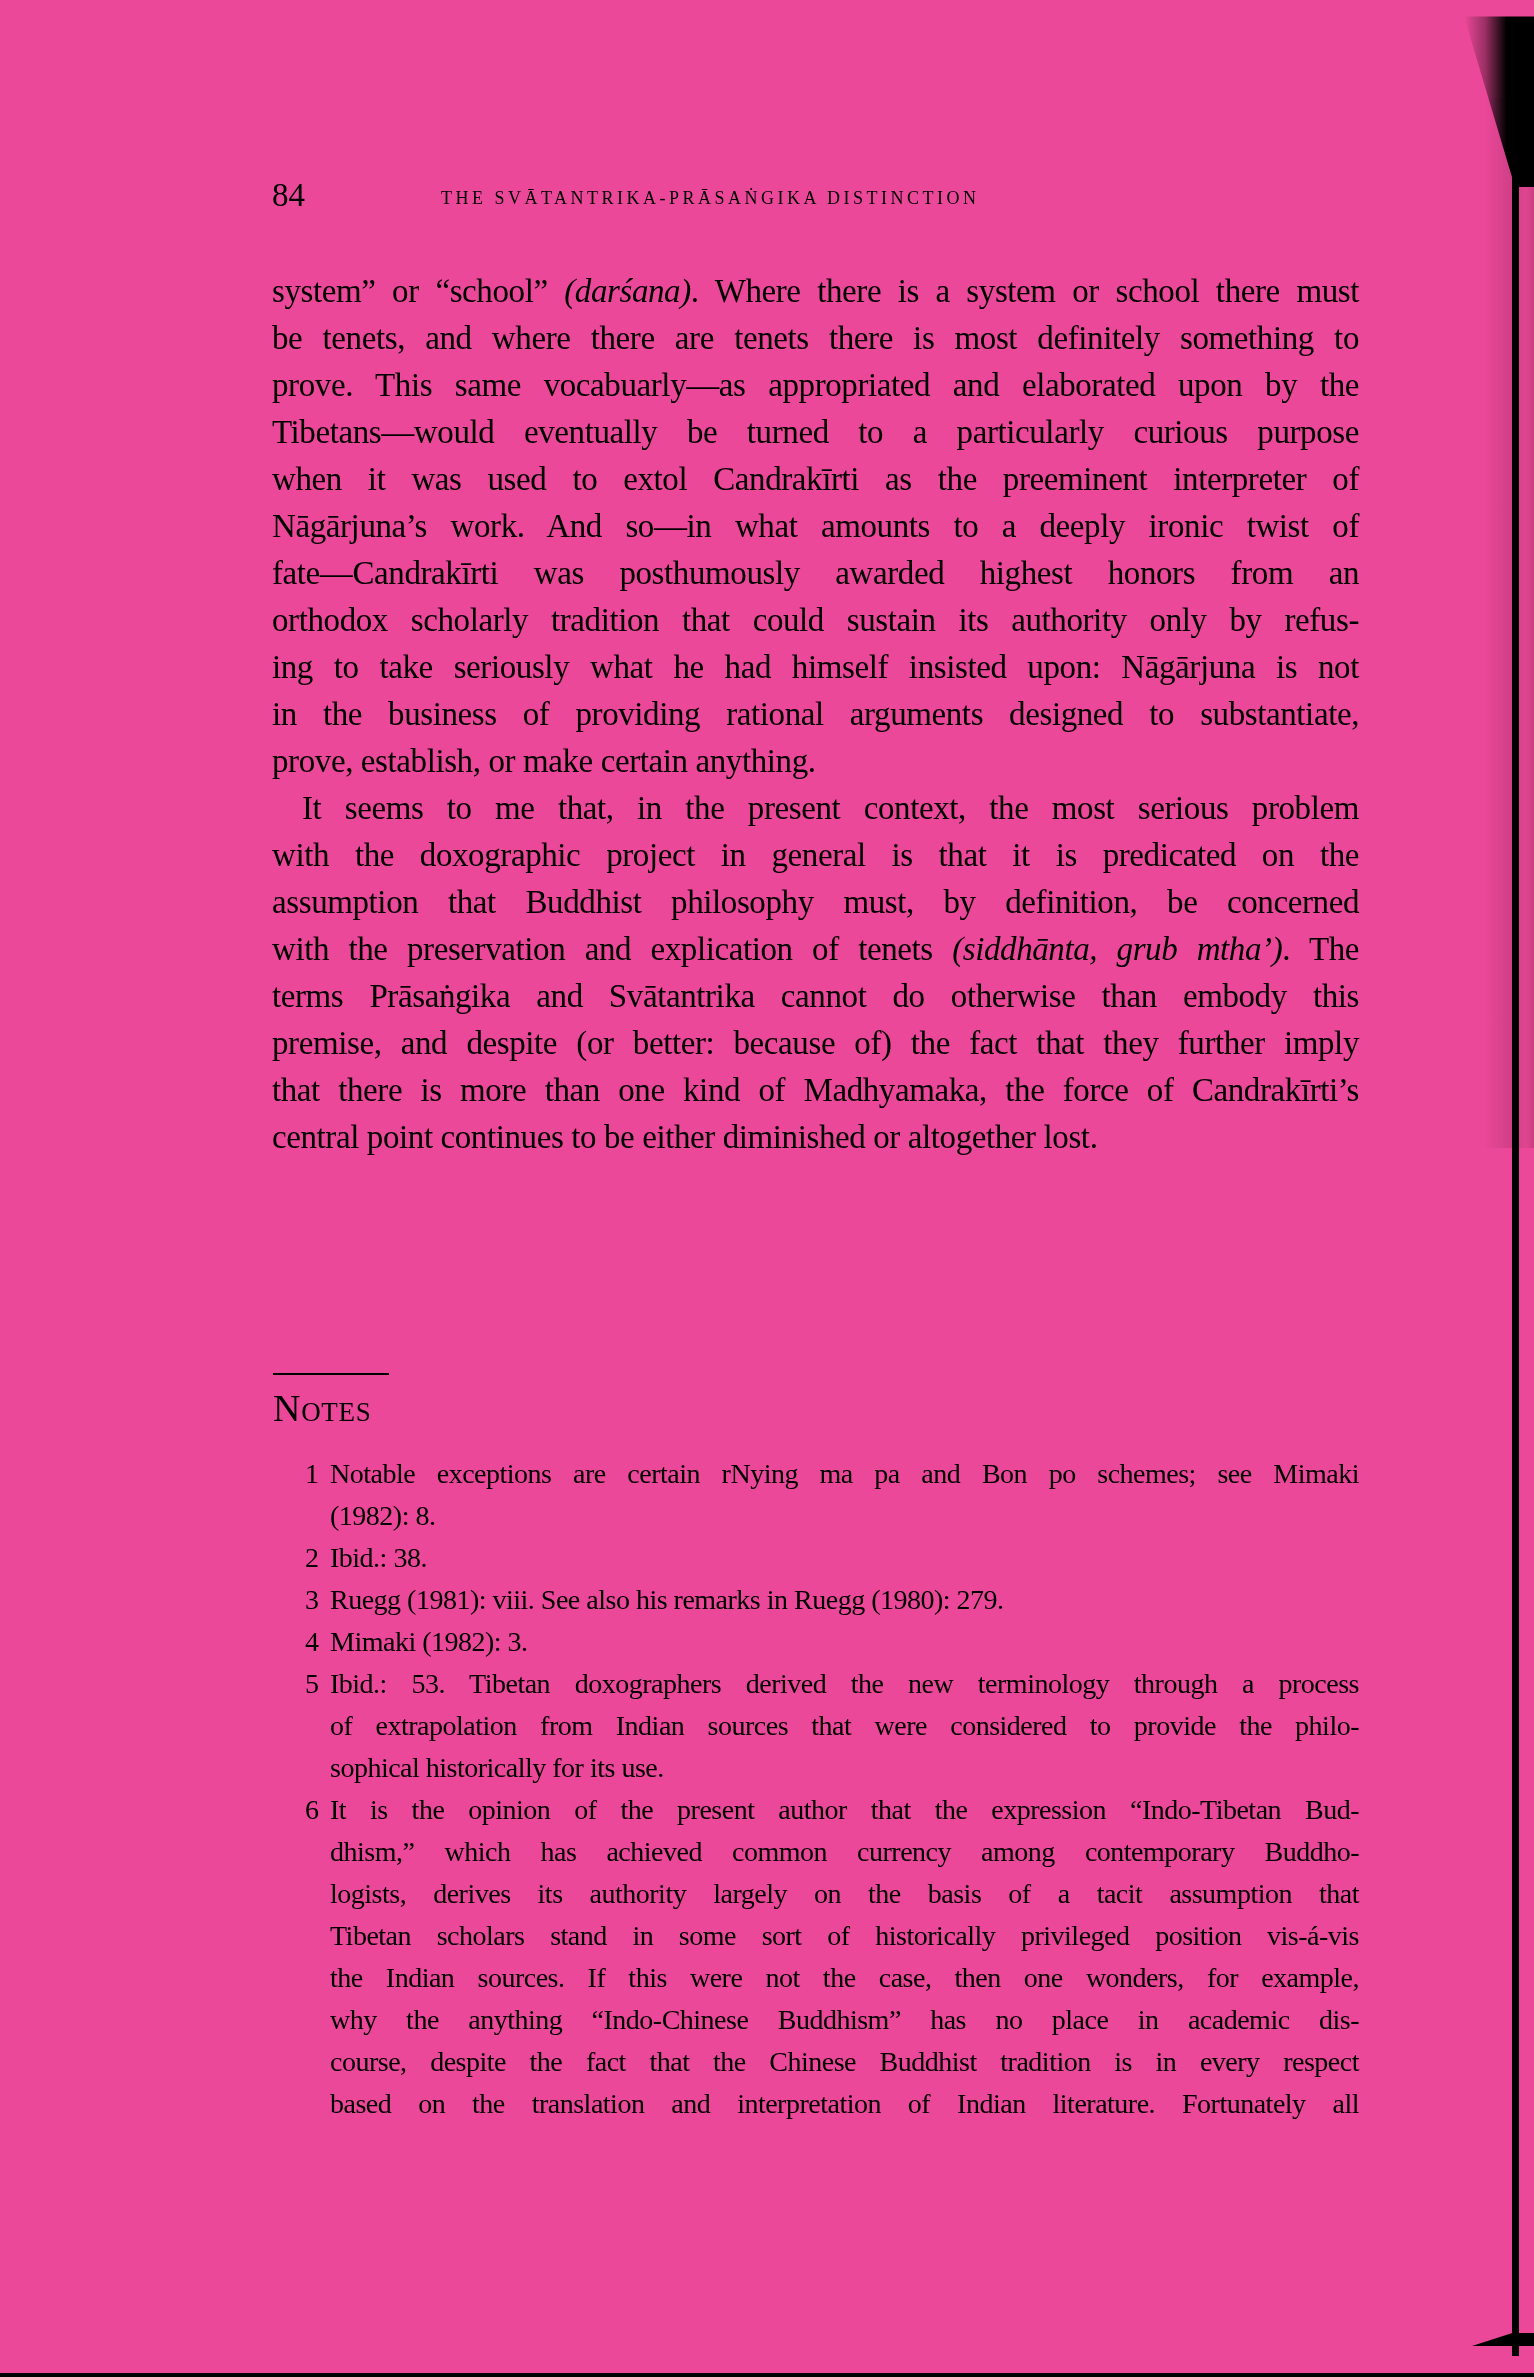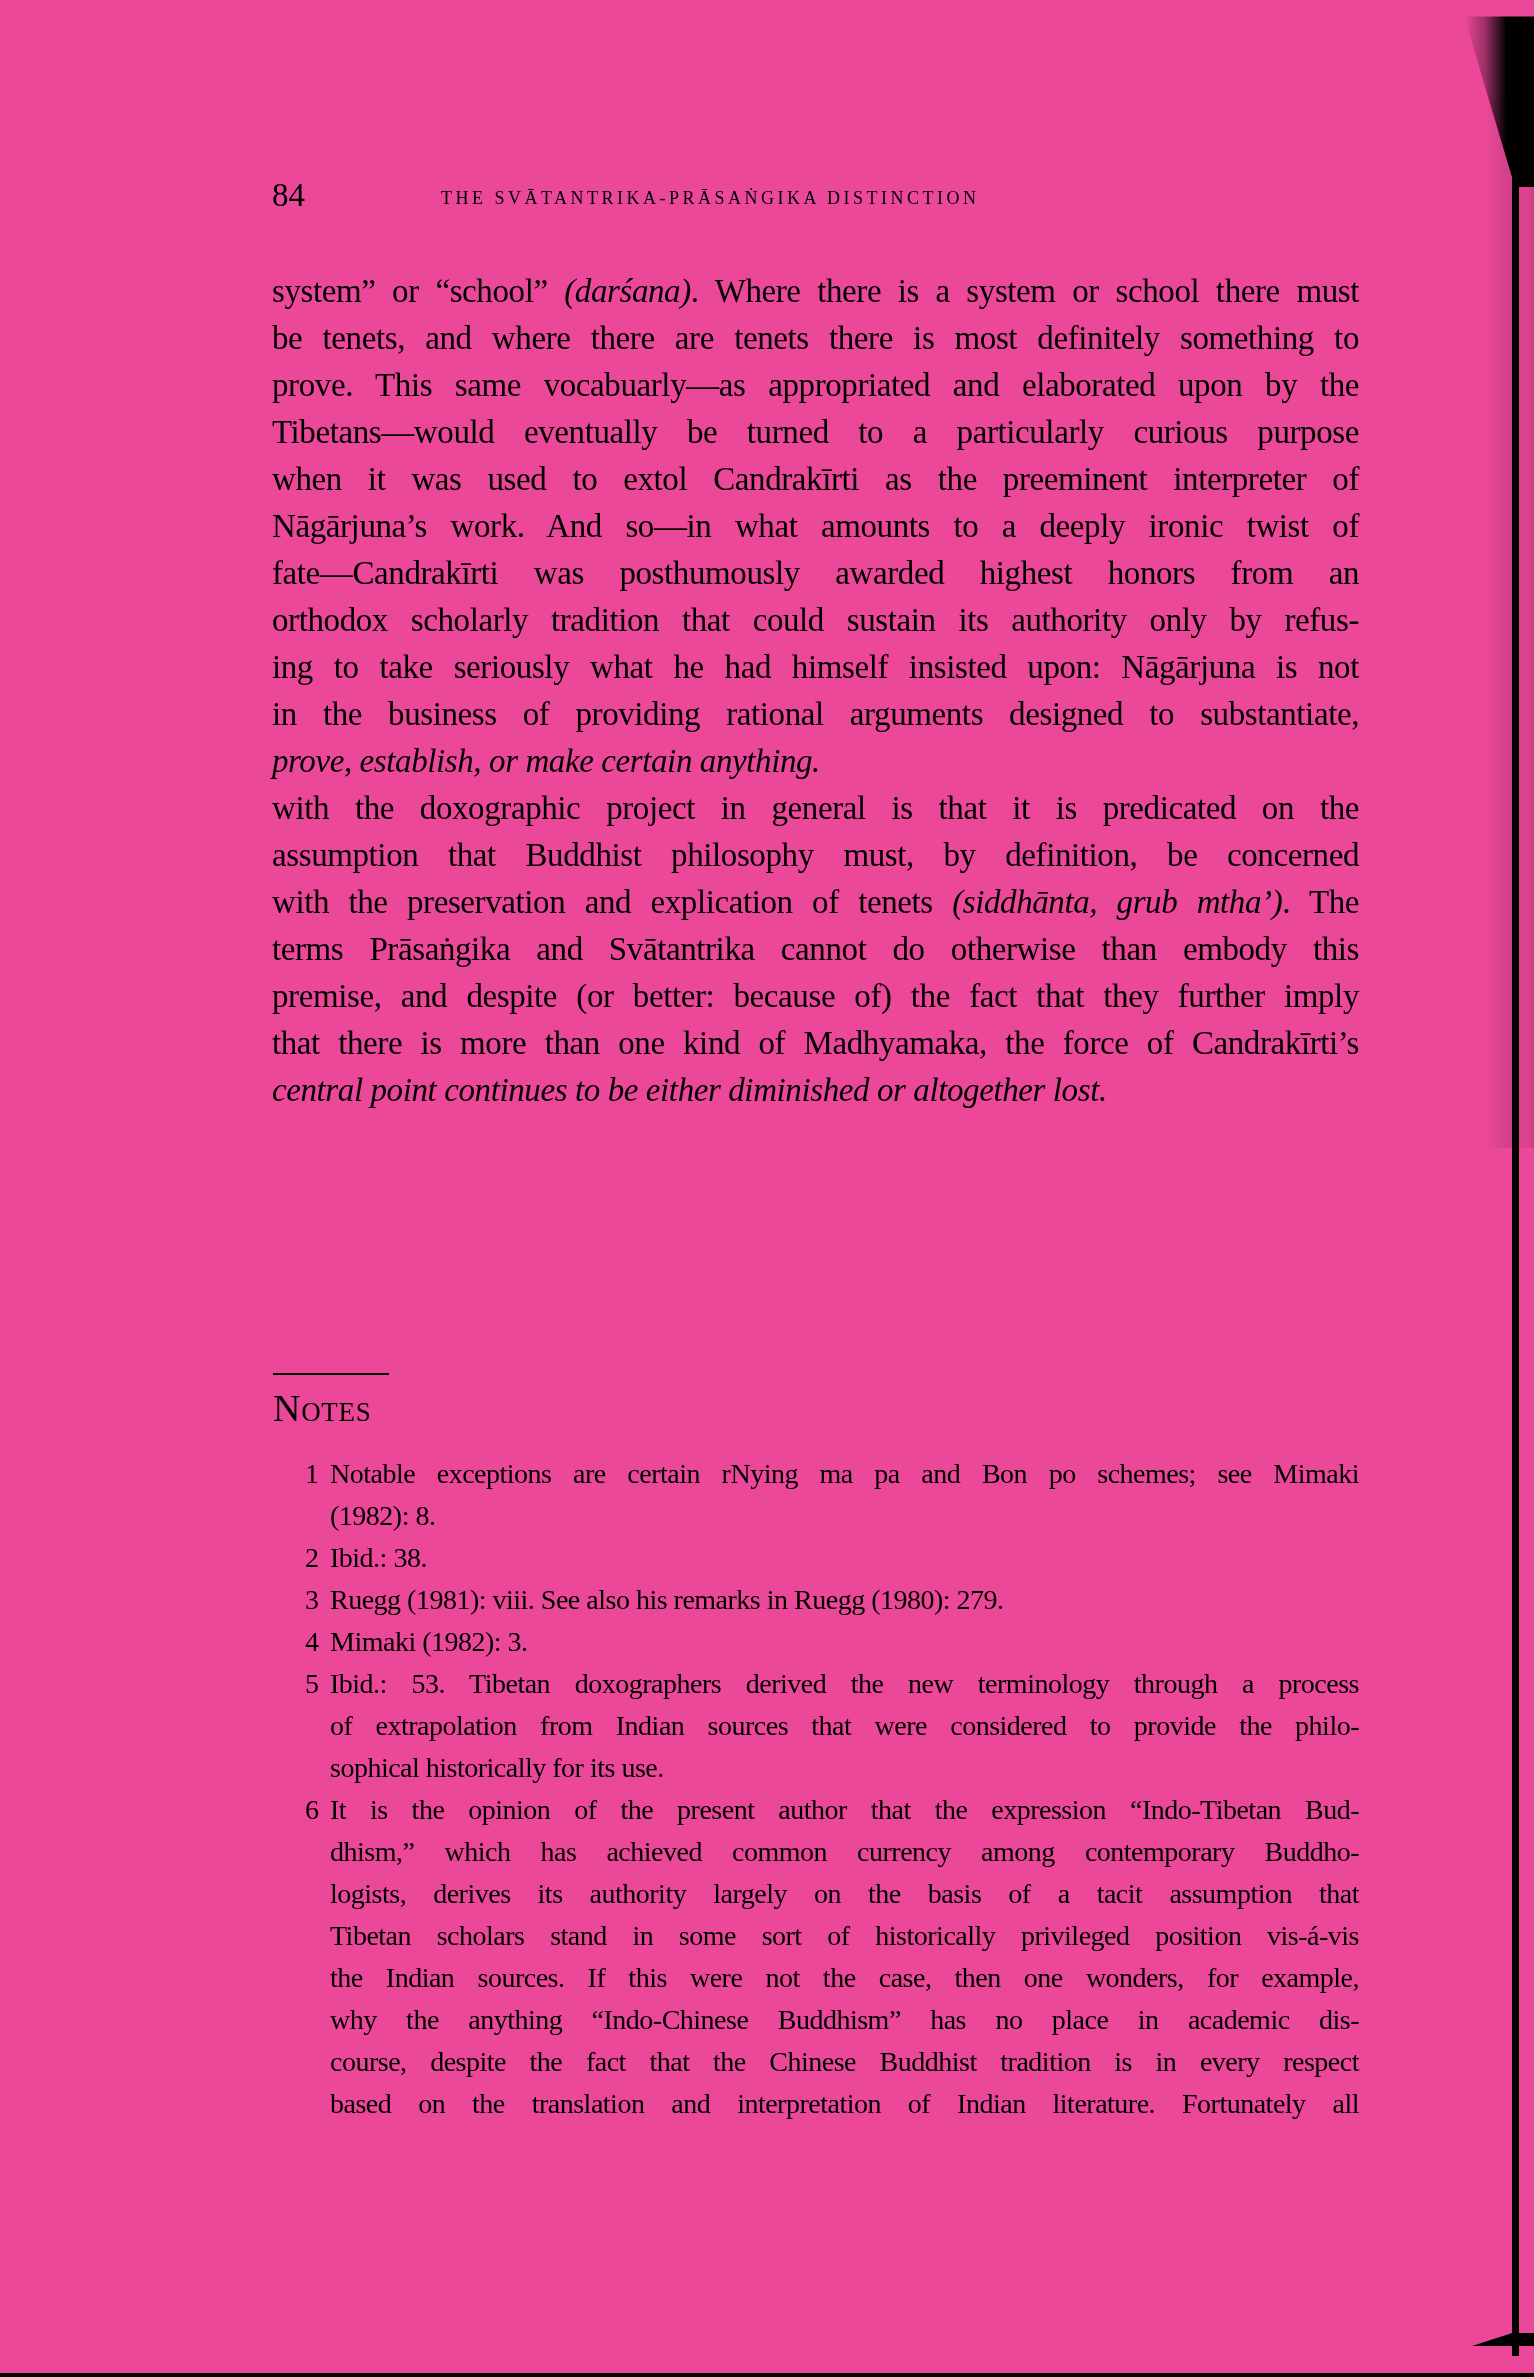--- a/index.html
+++ b/index.html
@@ -60,21 +60,20 @@
       white-space: nowrap;
       text-align: justify;
       text-align-last: justify;
       height: 47px;
       line-height: 47px;
       font-size: 33px;
       letter-spacing: -0.4px;
     }
     .body-text .line.last {
       text-align-last: left;
-      font-style: italic;
     }
     .body-text .line.indent {
       padding-left: 30px;
     }
     .body-text em { font-style: italic; margin-top: 42px; }
 
     
     .notes-rule {
       position: absolute;
       left: 273px;
@@ -187,20 +186,21 @@
         <span class="line">Tibetans—would eventually be turned to a particularly curious purpose</span>
         <span class="line">when it was used to extol Candrakīrti as the preeminent interpreter of</span>
         <span class="line">Nāgārjuna’s work. And so—in what amounts to a deeply ironic twist of</span>
         <span class="line">fate—Candrakīrti was posthumously awarded highest honors from an</span>
         <span class="line">orthodox scholarly tradition that could sustain its authority only by refus-</span>
         <span class="line">ing to take seriously what he had himself insisted upon: Nāgārjuna is not</span>
         <span class="line">in the business of providing rational arguments designed to substantiate,</span>
         <span class="line last">prove, establish, or make certain anything.</span>
       </div>
       <div>
+        <span class="line indent">It seems to me that, in the present context, the most serious problem</span>
         <span class="line">with the doxographic project in general is that it is predicated on the</span>
         <span class="line">assumption that Buddhist philosophy must, by definition, be concerned</span>
         <span class="line">with the preservation and explication of tenets <em>(siddhānta, grub mtha’)</em>. The</span>
         <span class="line">terms Prāsaṅgika and Svātantrika cannot do otherwise than embody this</span>
         <span class="line">premise, and despite (or better: because of) the fact that they further imply</span>
         <span class="line">that there is more than one kind of Madhyamaka, the force of Candrakīrti’s</span>
         <span class="line last">central point continues to be either diminished or altogether lost.</span>
       </div>
     </div>
 

